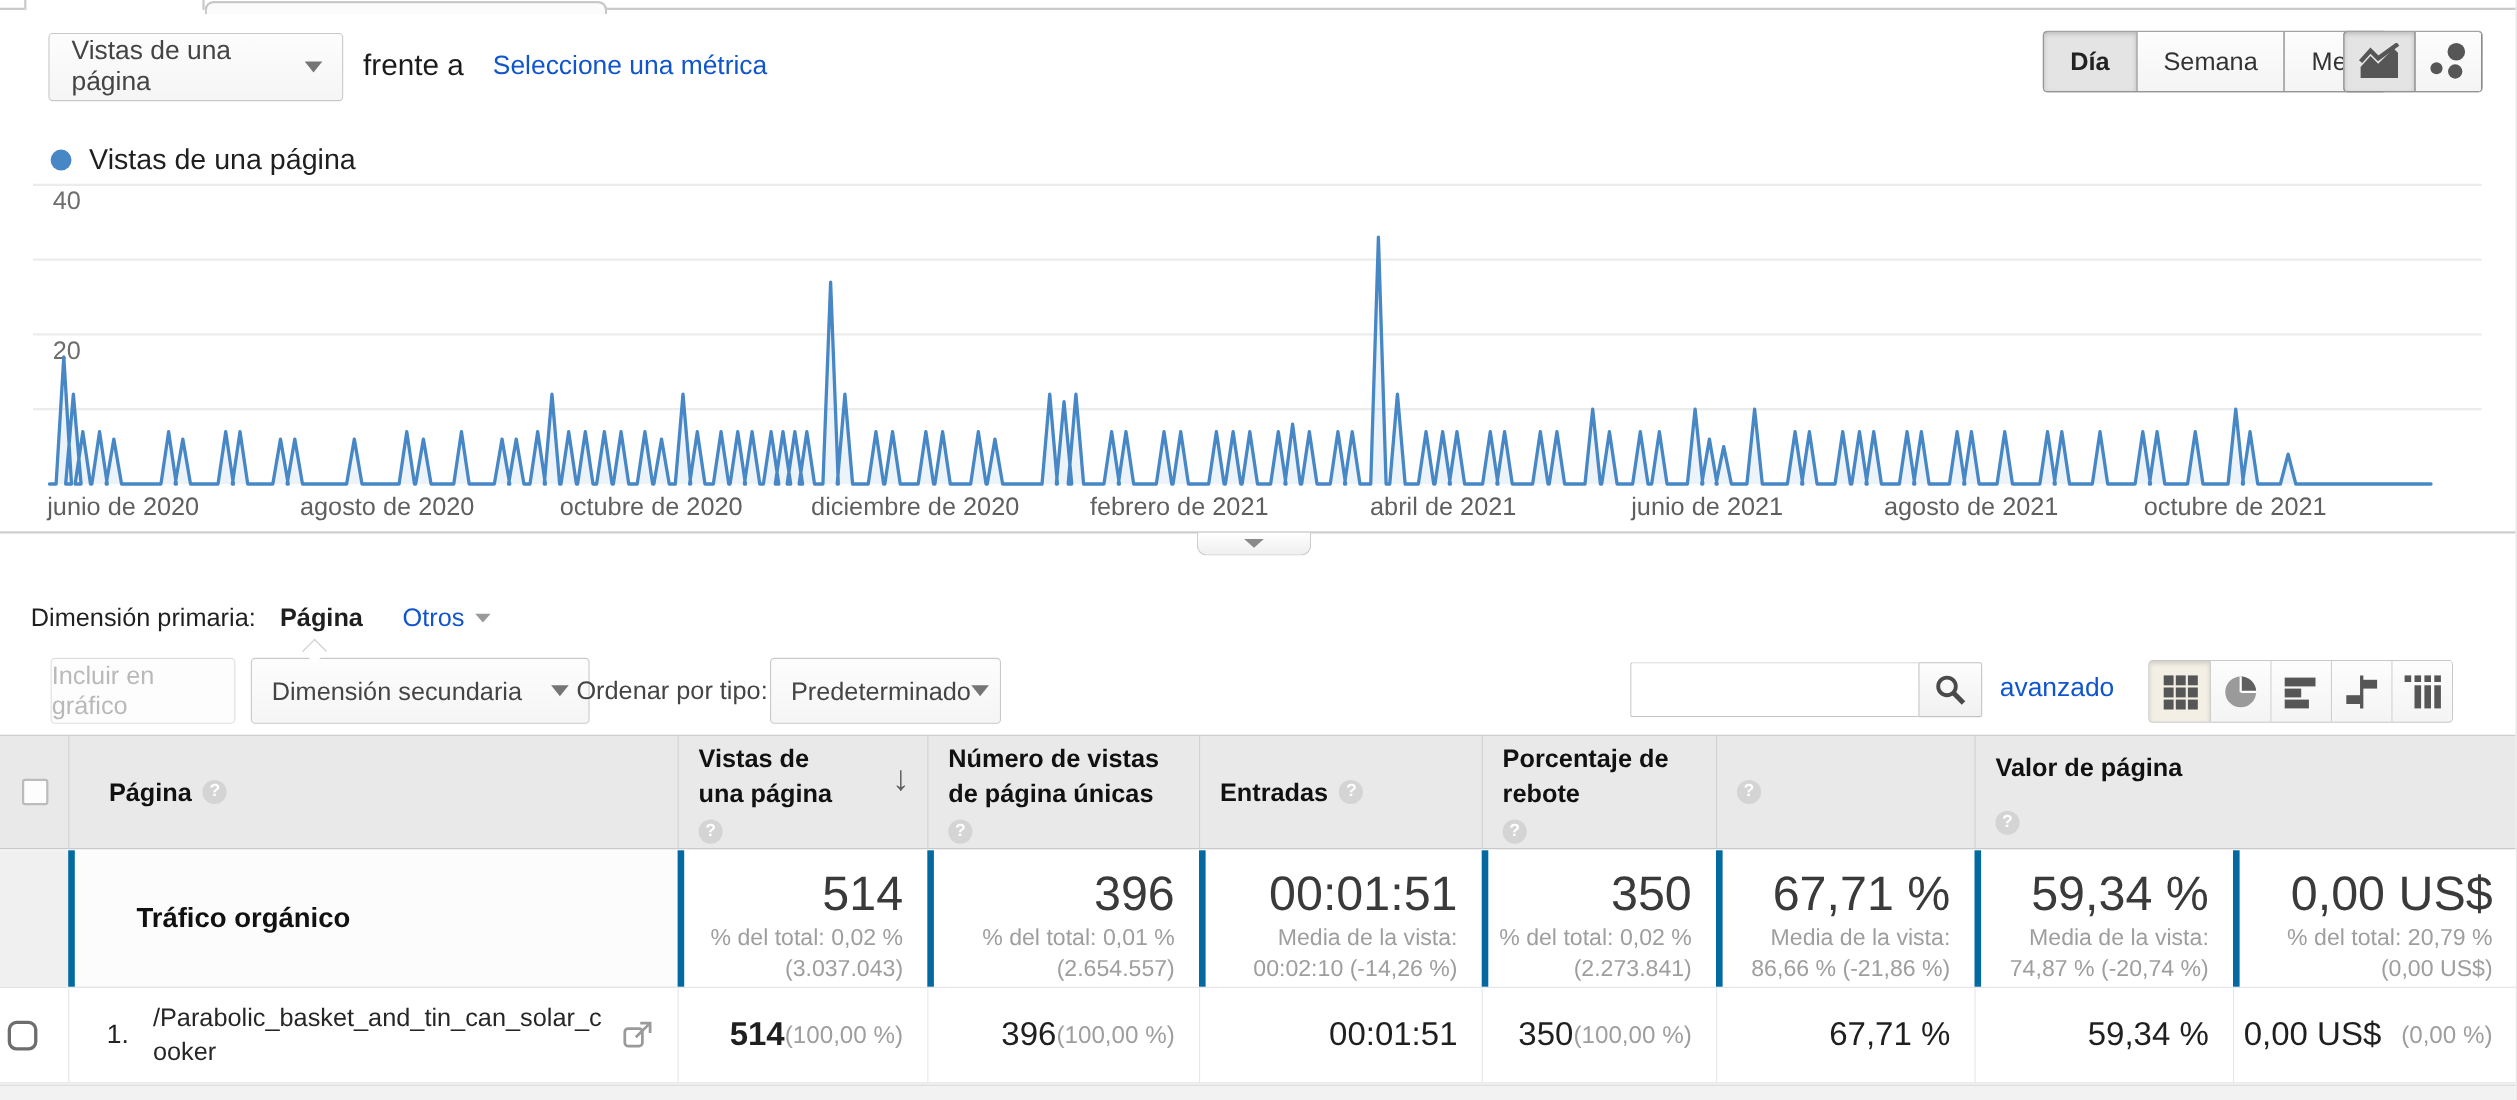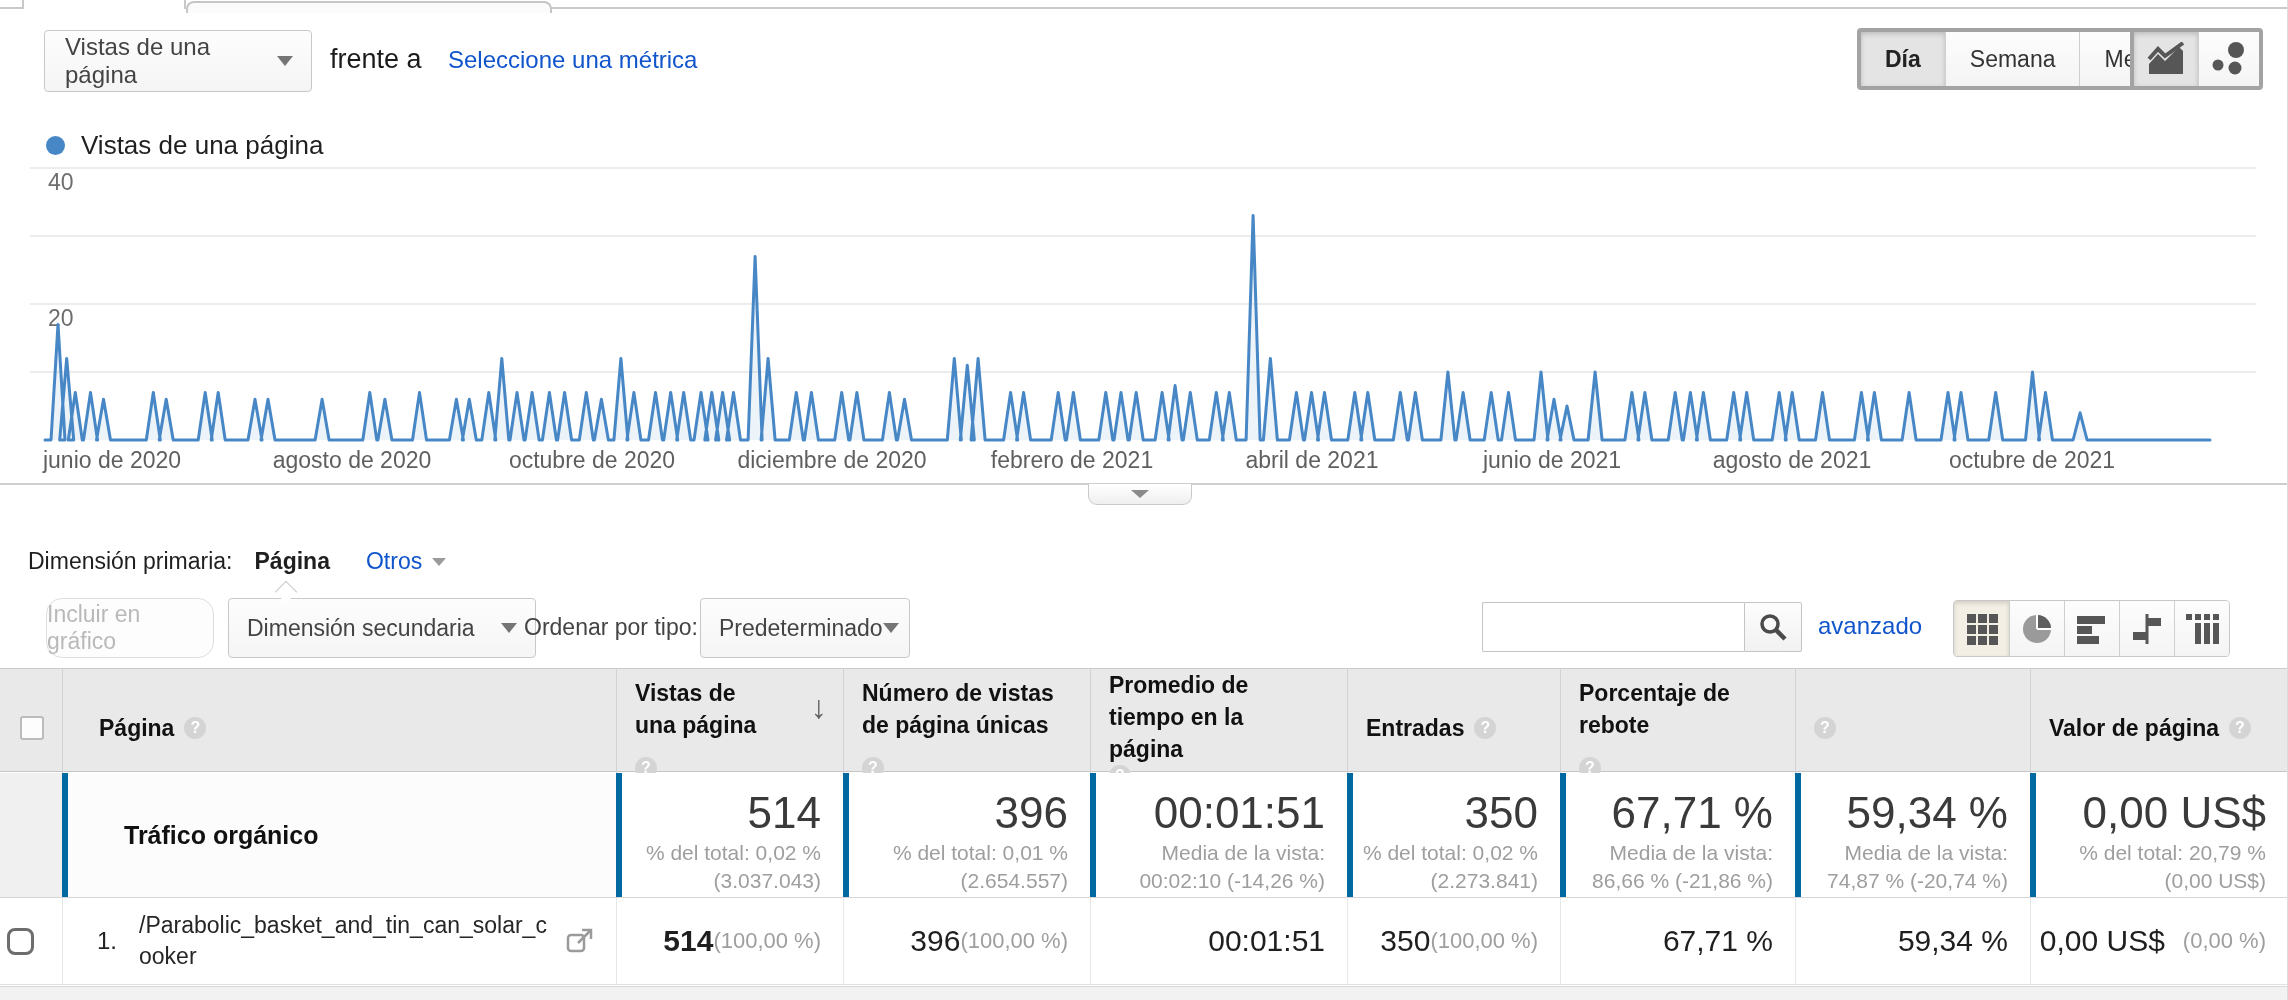--- a/index.html
+++ b/index.html
@@ -18,21 +18,21 @@
   
   .select-btn { position:absolute; display:flex; align-items:center; justify-content:space-between;
     border:1px solid #c8c8c8; border-radius:4px; background:linear-gradient(#fdfdfd,#f5f5f5);
     color:#444; cursor:pointer; }
   .metric-select { left:44px; top:30px; width:268px; height:62px; padding:0 18px 0 20px; font-size:24px; }
   .caret { width:0; height:0; border-left:8px solid transparent; border-right:8px solid transparent; border-top:10px solid #757575; }
   .vs-label { position:absolute; left:330px; top:44px; font-size:27px; color:#1b1b1b; }
   .link { color:#1155cc; cursor:pointer; text-decoration:none; }
   .select-metric { position:absolute; left:448px; top:46px; font-size:24px; }
 
-  .seg-group { position:absolute; top:28px; display:flex; border:4px solid #a3a3a3; border-radius:4px; overflow:hidden; background:#0f172a; }
+  .seg-group { position:absolute; top:28px; display:flex; border:1px solid #a3a3a3; border-radius:4px; overflow:hidden; background:#0f172a; }
   .seg-btn { height:54px; display:flex; align-items:center; justify-content:center; padding:0 24px;
     font-size:23px; color:#333; background:linear-gradient(#fdfdfd,#f4f4f4); border-left:1px solid #cfcfcf; cursor:pointer; }
   .seg-btn:first-child { border-left:none; }
   .seg-btn.selected { background:#e4e4e4; box-shadow:inset 0 2px 5px rgba(0,0,0,.18); font-weight:700; color:#222; }
   .granularity { left:1857px; }
   .charttype { left:2130px; }
   .charttype .seg-btn { padding:0 12px; }
 
   
   .legend { position:absolute; left:46px; top:130px; display:flex; align-items:center; }
@@ -54,21 +54,21 @@
   .dim-others { margin-left:36px; display:flex; align-items:center; cursor:pointer; }
   .dim-others .caret { margin-left:10px; border-top-color:#9a9a9a; border-left-width:7px; border-right-width:7px; border-top-width:8px; }
   .notch { position:absolute; left:278px; top:584px; width:16px; height:16px; background:#fff;
     border-left:1px solid #c9c9c9; border-top:1px solid #c9c9c9; transform:rotate(45deg); z-index:3; }
 
   
   .toolbar { position:absolute; left:0; right:0; top:596px; height:66px; }
   .btn { position:absolute; display:flex; align-items:center; justify-content:center;
     border:1px solid #c8c8c8; border-radius:4px; background:linear-gradient(#fdfdfd,#f5f5f5);
     font-size:23px; color:#444; cursor:pointer; }
-  .btn.disabled { color:#b9b9b9; border-color:#dedede; background:#fdfdfd; cursor:default;border-radius:16px; }
+  .btn.disabled { color:#b9b9b9; border-color:#dedede; background:#fdfdfd; cursor:default; }
   .include-btn { left:46px; top:2px; width:168px; height:60px; }
   .secondary-btn { left:228px; top:2px; width:308px; height:60px; justify-content:space-between; padding:16px 18px; }
   .sort-label { position:absolute; left:524px; top:18px; font-size:23px; color:#444; }
   .sort-btn { left:700px; top:2px; width:210px; height:60px; justify-content:space-between; padding:0 18px; }
   .search-wrap { position:absolute; left:1482px; top:6px; display:flex; }
   .search-input { width:262px; height:50px; border:1px solid #c4c4c4; border-right:none; border-radius:2px 0 0 2px;
     font-size:23px; padding:0 12px; outline:none; background:#fff; font-family:inherit; }
   .search-btn { width:58px; height:50px; border:1px solid #c4c4c4; border-radius:0 2px 2px 0;
     background:linear-gradient(#fdfdfd,#f1f1f1); display:flex; align-items:center; justify-content:center; cursor:pointer; }
   .advanced { position:absolute; left:1818px; top:16px; font-size:24px; }
@@ -283,24 +283,20 @@
     <div class="th" style="padding-right:52px">
       <span class="label">Vistas de una página</span>
       <span class="help">?</span>
       <span class="sort-arrow">↓</span>
     </div>
     <div class="th">
       <span class="label">Número de vistas de página únicas</span>
       <span class="help">?</span>
     </div>
     <div class="th">
-      <span class="label">Promedio de tiempo en la página</span>
-      <span class="help">?</span>
-    </div>
-    <div class="th">
       <span class="label">Entradas</span>
       <span class="help">?</span>
     </div>
     <div class="th">
       <span class="label">Porcentaje de rebote</span>
       <span class="help">?</span>
     </div>
     <div class="th">
       <span class="help">?</span>
     </div>

